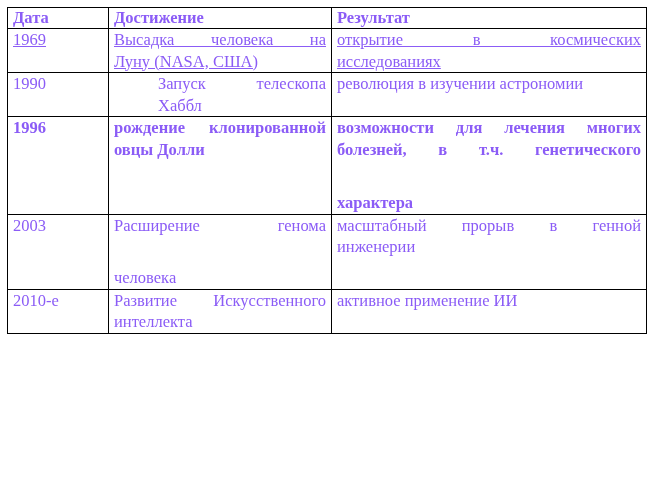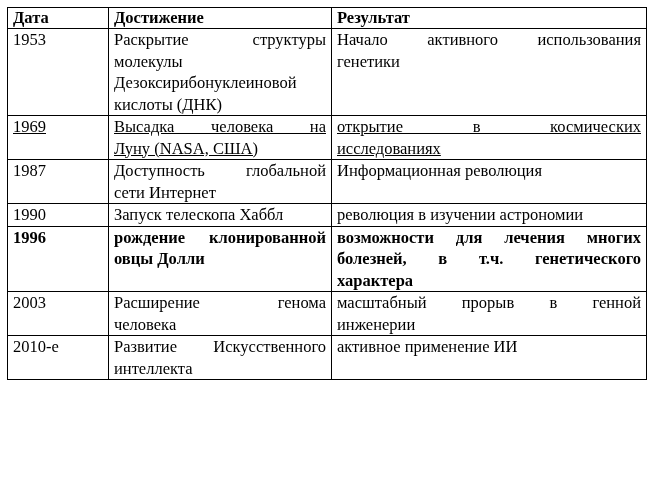--- a/index.html
+++ b/index.html
@@ -7,21 +7,21 @@
   table.timeline {
     position: absolute;
     left: 7px;
     top: 7px;
     border-collapse: collapse;
     table-layout: fixed;
     width: 639px;
     font-family: "Liberation Serif", "DejaVu Serif", serif;
     font-size: 16.5px;
     line-height: 21.5px;
-    color: #000000;
+    color: #8b5cf6;
   }
   table.timeline td, table.timeline th {
     border: 1.5px solid #000;
     padding: 0 5px;
     vertical-align: top;
     text-align: justify;
     text-align-last: left;
   }
   table.timeline th {
     font-weight: bold;
@@ -44,80 +44,57 @@
       <col class="c-res">
   </colgroup>
   <thead>
     <tr>
       <th>Дата</th>
       <th>Достижение</th>
       <th>Результат</th>
     </tr>
   </thead>
   <tbody id="tbody">
-      <tr style="height: 87px;">
-        <td>1953</td>
-        <td>
-          <span class="spread">Раскрытие структуры</span>
-          <span style="display: block;">молекулы</span>
-          <span style="display: block;">Дезоксирибонуклеиновой</span>
-          <span style="display: block;">кислоты (ДНК)</span>
-        </td>
-        <td>
-          <span class="spread">Начало активного использования</span>
-          <span style="display: block;">генетики</span>
-        </td>
-      </tr>
       <tr style="height: 43px; text-decoration: underline;">
         <td>1969</td>
         <td>
           <span class="spread">Высадка человека на</span>
           <span style="display: block;">Луну (NASA, США)</span>
         </td>
         <td>
           <span class="spread">открытие в космических</span>
           <span style="display: block;">исследованиях</span>
         </td>
       </tr>
-      <tr style="height: 43px;">
-        <td>1987</td>
-        <td>
-          <span class="spread">Доступность глобальной</span>
-          <span style="display: block;">сети Интернет</span>
-        </td>
-        <td>
-          <span style="display: block;">Информационная революция</span>
-        </td>
-      </tr>
       <tr style="height: 22px;">
         <td>1990</td>
         <td>
-          <span style="display: block;">Запуск телескопа Хаббл</span>
+          <span style="display: block; margin-left: 44px;">Запуск телескопа Хаббл</span>
         </td>
         <td>
           <span style="display: block;">революция в изучении астрономии</span>
         </td>
       </tr>
       <tr style="height: 65px; font-weight: bold;">
         <td>1996</td>
         <td>
           <span class="spread">рождение клонированной</span>
           <span style="display: block;">овцы Долли</span>
         </td>
         <td>
           <span class="spread">возможности для лечения многих</span>
           <span class="spread">болезней, в т.ч. генетического</span>
-          <span style="display: block;">характера</span>
+          <span style="display: block; margin-top: 32px;">характера</span>
         </td>
       </tr>
       <tr style="height: 44px;">
         <td>2003</td>
         <td>
           <span class="spread">Расширение генома</span>
-          <span style="display: block;">человека</span>
+          <span style="display: block; margin-top: 31px;">человека</span>
         </td>
         <td>
           <span class="spread">масштабный прорыв в генной</span>
           <span style="display: block;">инженерии</span>
         </td>
       </tr>
       <tr style="height: 44px;">
         <td>2010-е</td>
         <td>
           <span class="spread">Развитие Искусственного</span>

